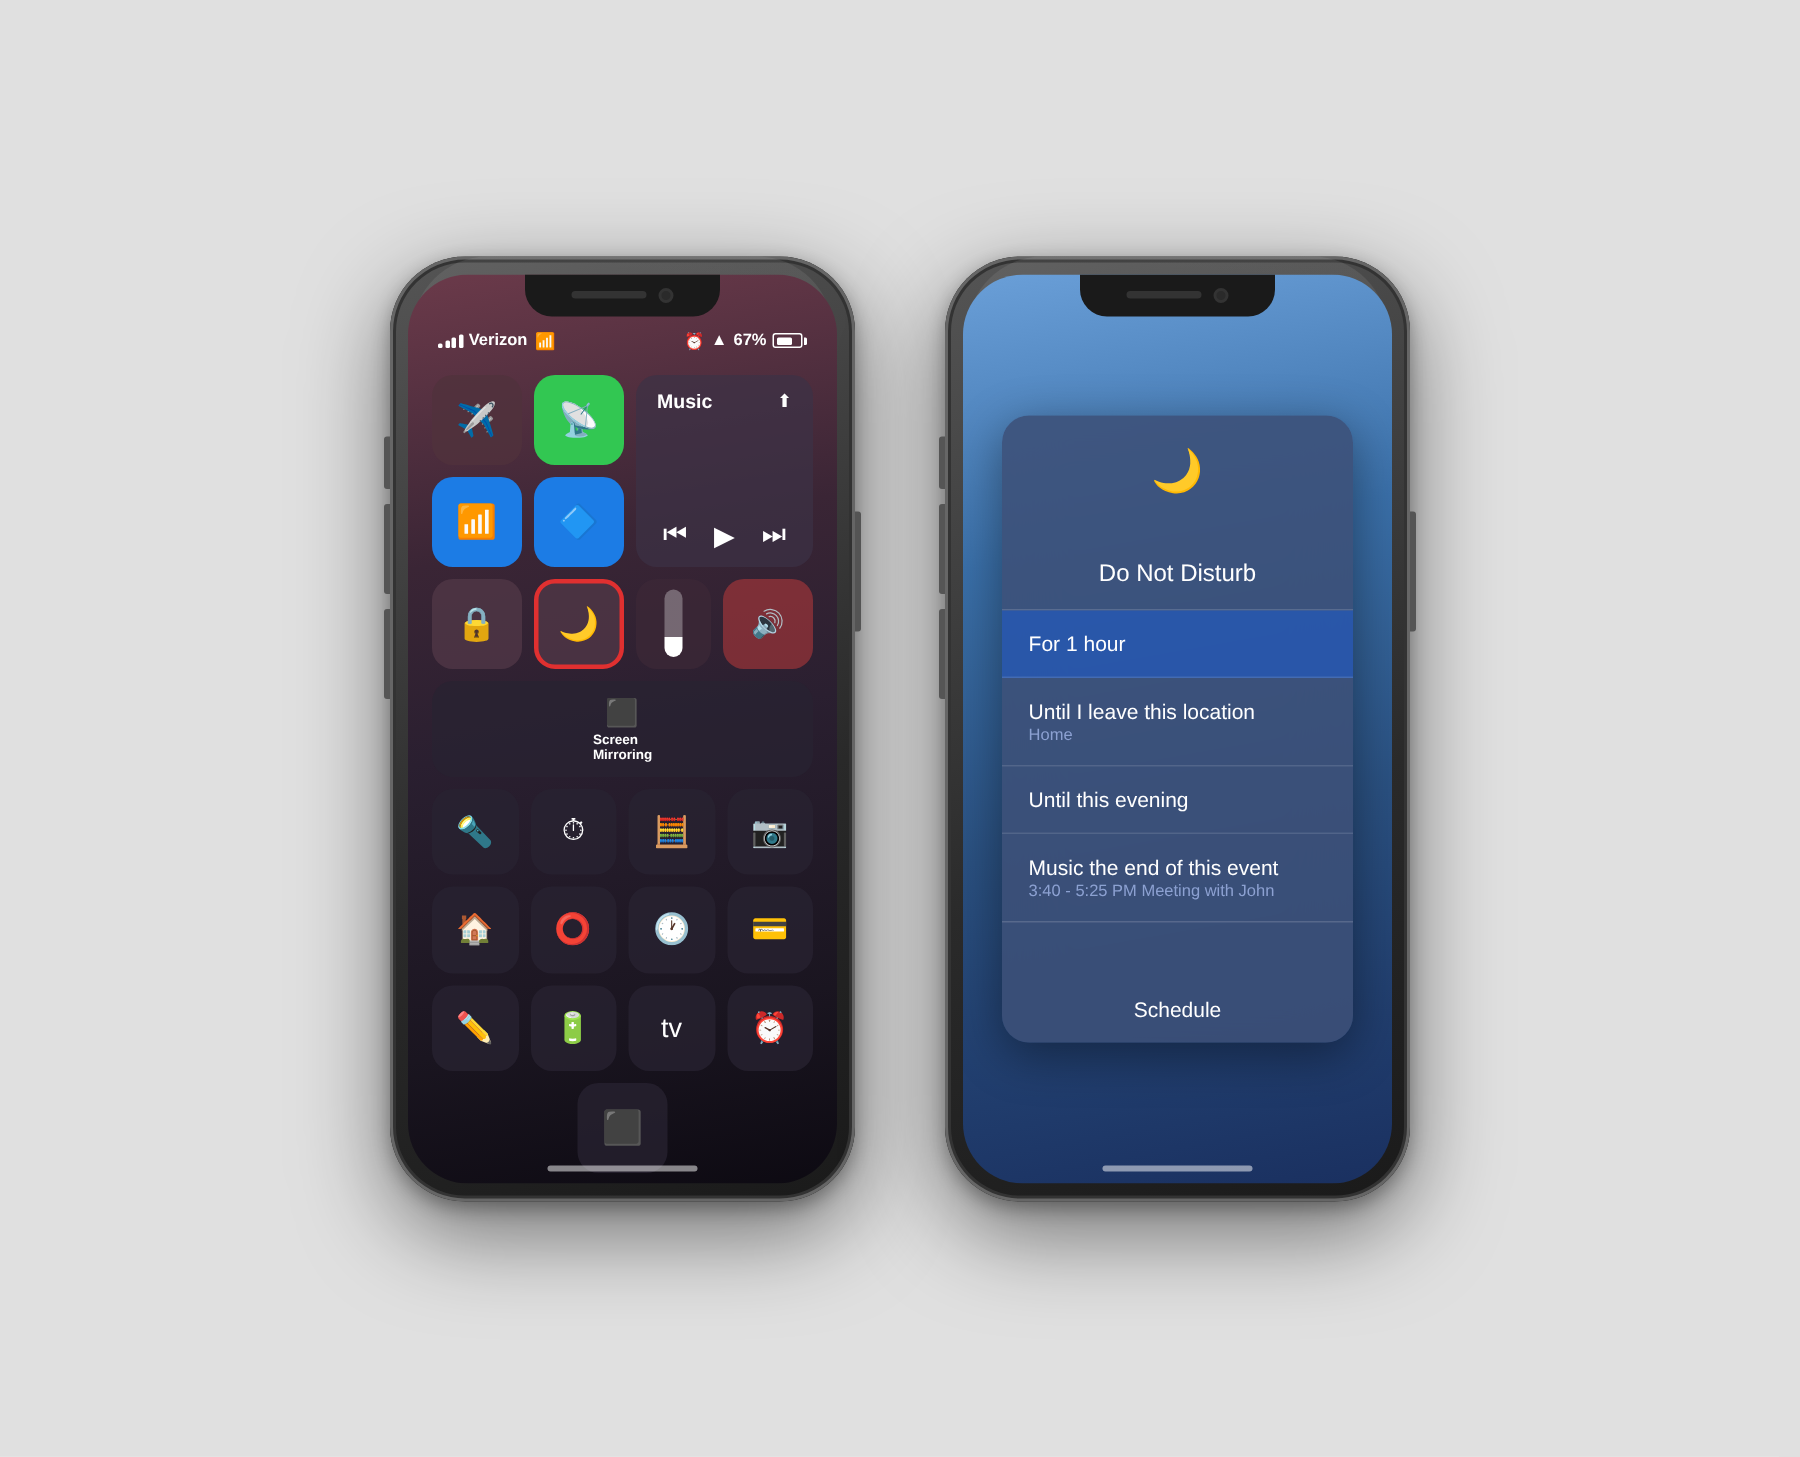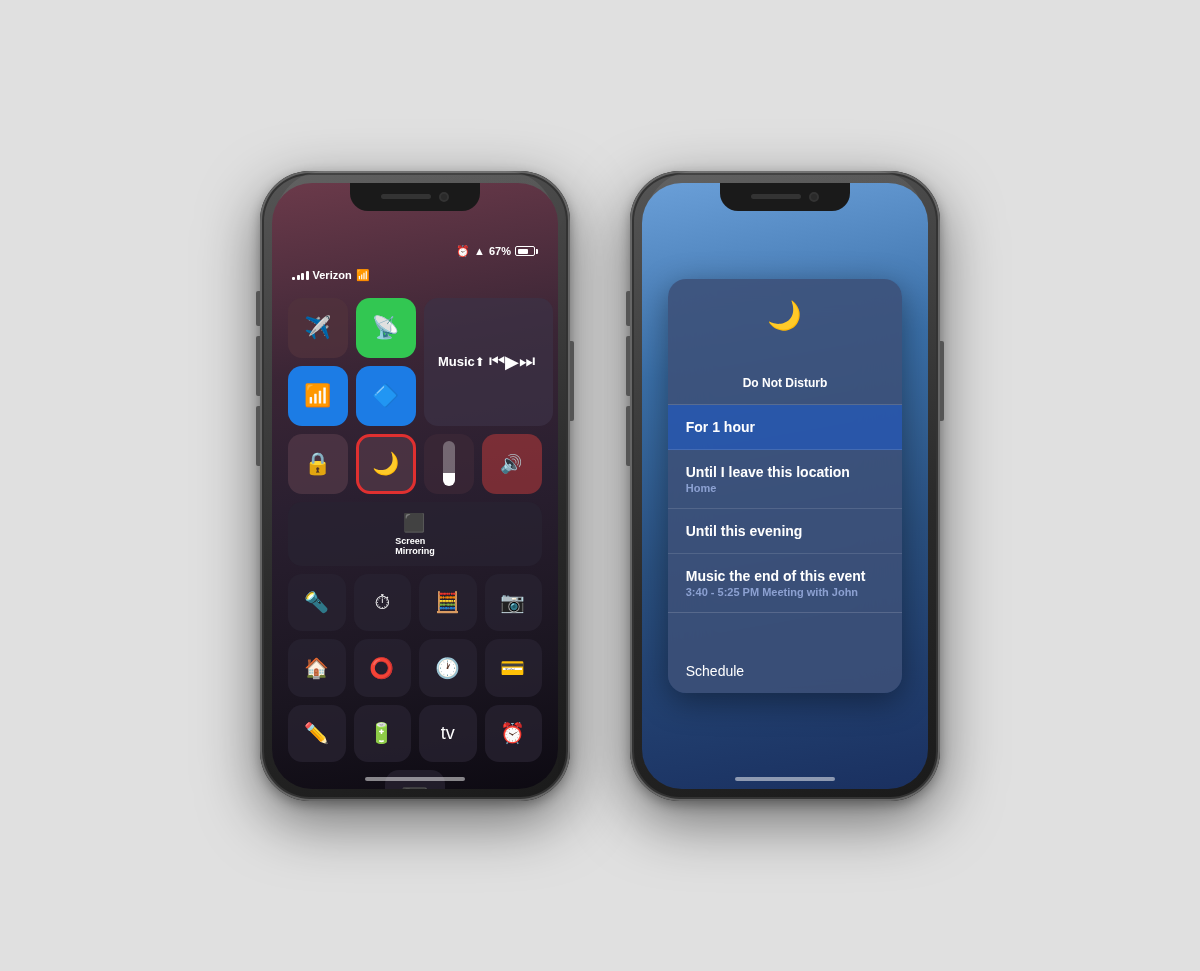--- a/index.html
+++ b/index.html
@@ -163,21 +163,20 @@
       font-weight: 600;
       position: relative;
       z-index: 5;
     }
 
     .status-left {
       display: flex;
       align-items: center;
       gap: 2px;
       font-size: 11px;
-      margin-top: 48px;
     }
 
     .status-right {
       display: flex;
       align-items: center;
       gap: 4px;
       font-size: 11px;
     }
 
     .cc-grid {
@@ -216,21 +215,21 @@
     .cc-btn-green { background: #32c752; }
     .cc-btn-blue { background: #1c7ce5; }
     .cc-btn-blue2 { background: #1c7ce5; }
 
     .cc-music-block {
       flex: 1;
       background: rgba(60,50,70,0.7);
       border-radius: 14px;
       padding: 10px 14px;
       display: flex;
-      flex-direction: row;
+      flex-direction: column;
       justify-content: space-between;
       min-height: 120px;
     }
 
     .music-controls {
       display: flex;
       align-items: center;
       justify-content: space-between;
       padding: 0 4px;
     }
@@ -358,31 +357,31 @@
     }
 
     .dnd-moon-icon {
       font-size: 28px;
       color: white;
       margin-bottom: 8px;
     }
 
     .dnd-title {
       color: white;
-      font-size: 12px;
-      font-weight: 700;
+      font-size: 16px;
+      font-weight: 400;
       margin-top: 36px;
     }
 
     .dnd-menu-item {
       padding: 14px 18px;
       border-bottom: 1px solid rgba(255,255,255,0.12);
       color: white;
       font-size: 14px;
-      font-weight: 700;
+      font-weight: 400;
       cursor: pointer;
     }
 
     .dnd-menu-item:last-child {
       border-bottom: none;
     }
 
     .dnd-menu-item.active {
       background: rgba(30,90,200,0.6);
     }
@@ -391,21 +390,21 @@
       font-size: 11px;
       color: rgba(150,170,220,0.9);
       margin-top: 2px;
     }
 
     .dnd-schedule-item {
       padding: 14px 18px;
       color: white;
       font-size: 14px;
       font-weight: 400;
-      text-align: left;
+      text-align: center;
       cursor: pointer;
       margin-top: 36px;
     }
 
     
     .signal-bars {
       display: inline-flex;
       align-items: flex-end;
       gap: 1.5px;
       height: 10px;

